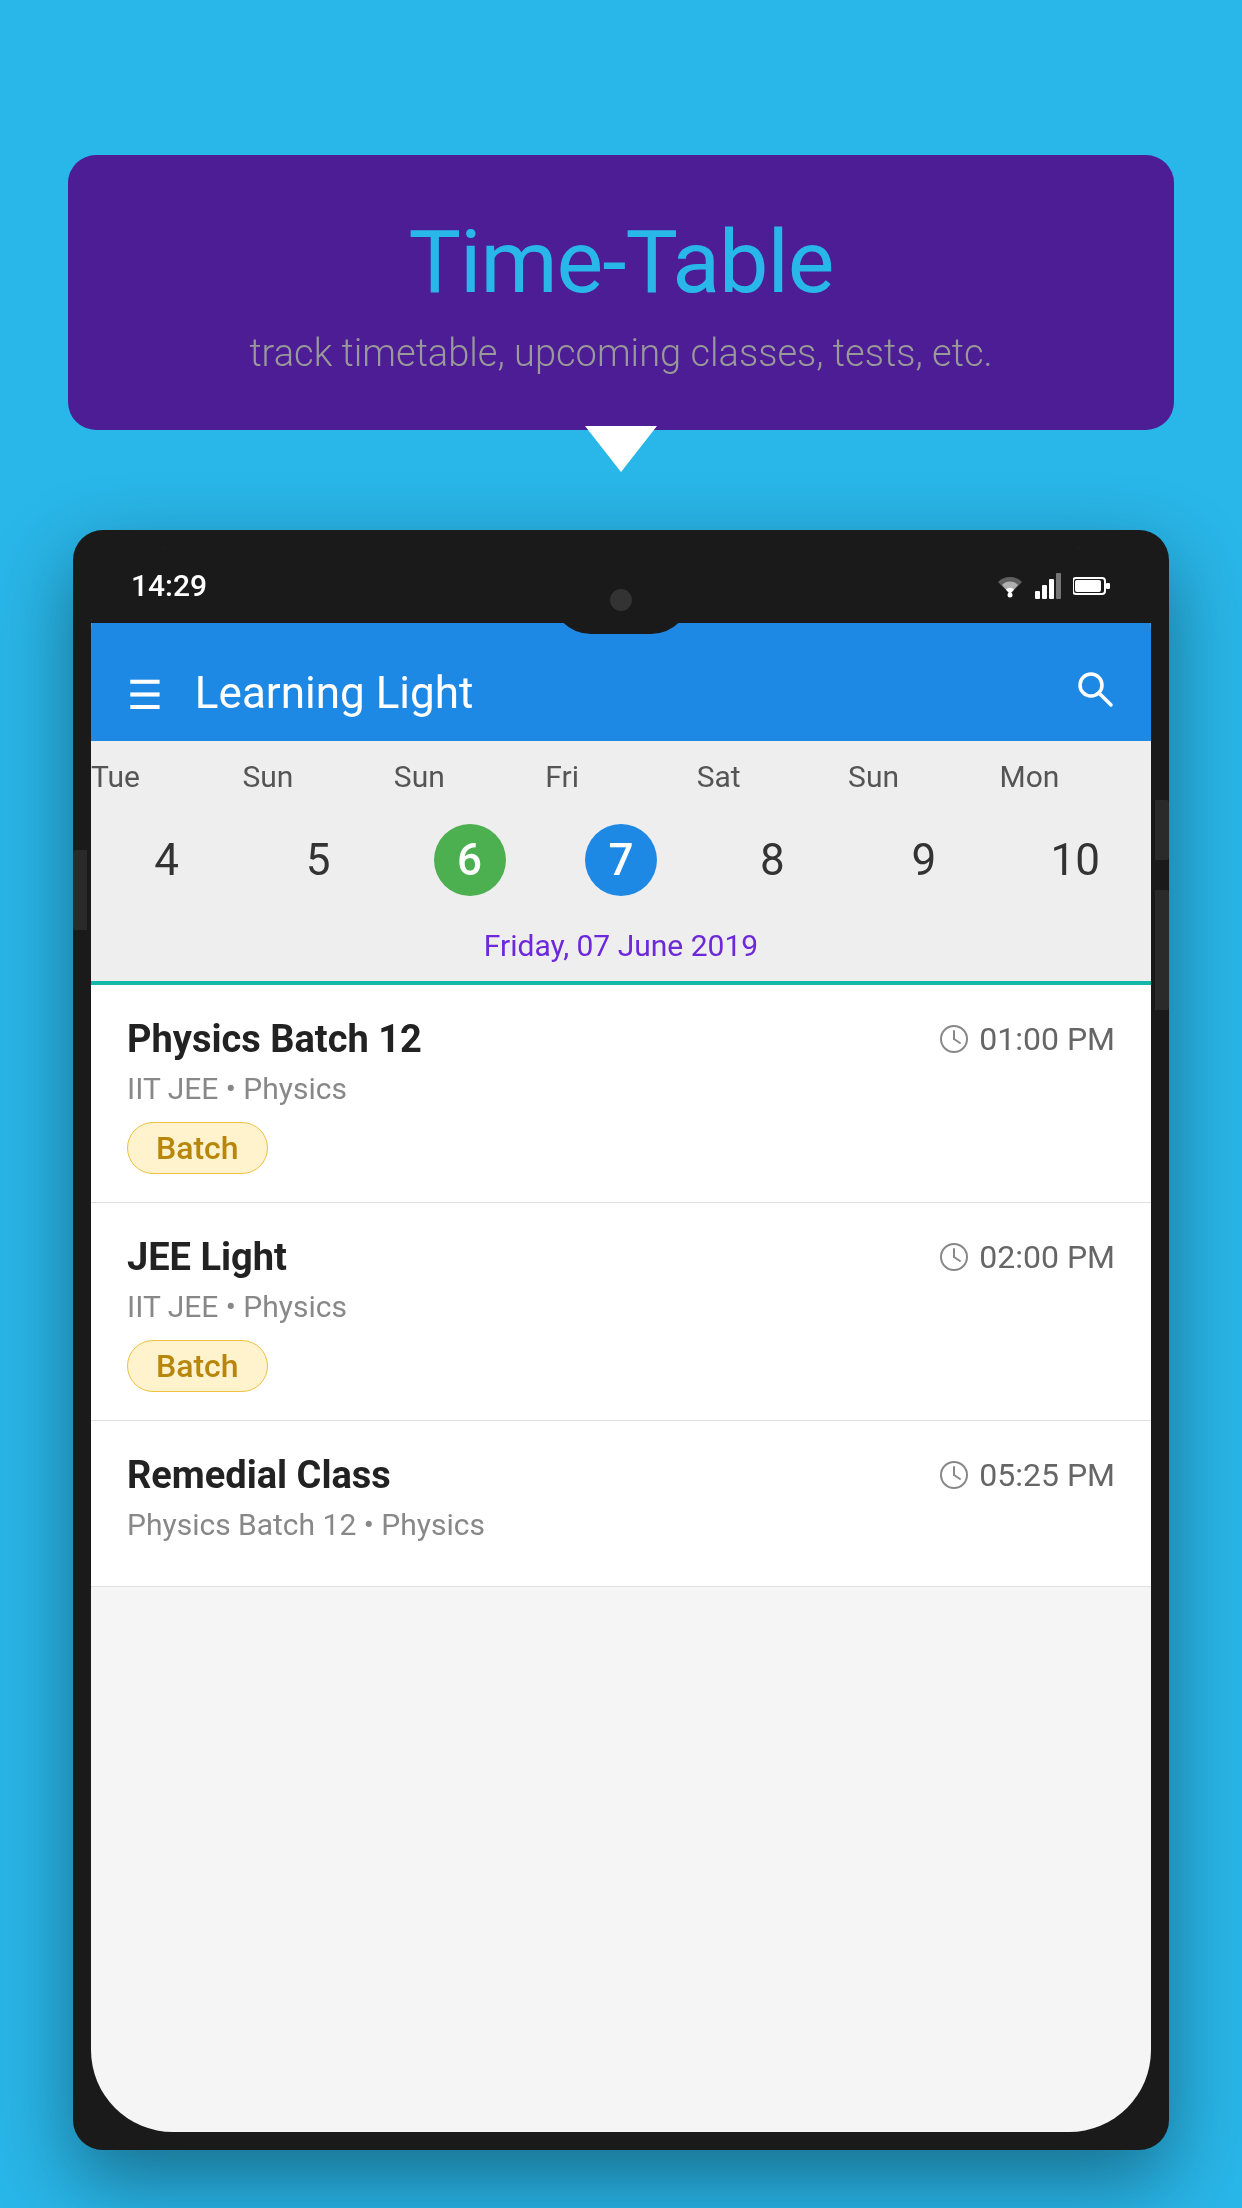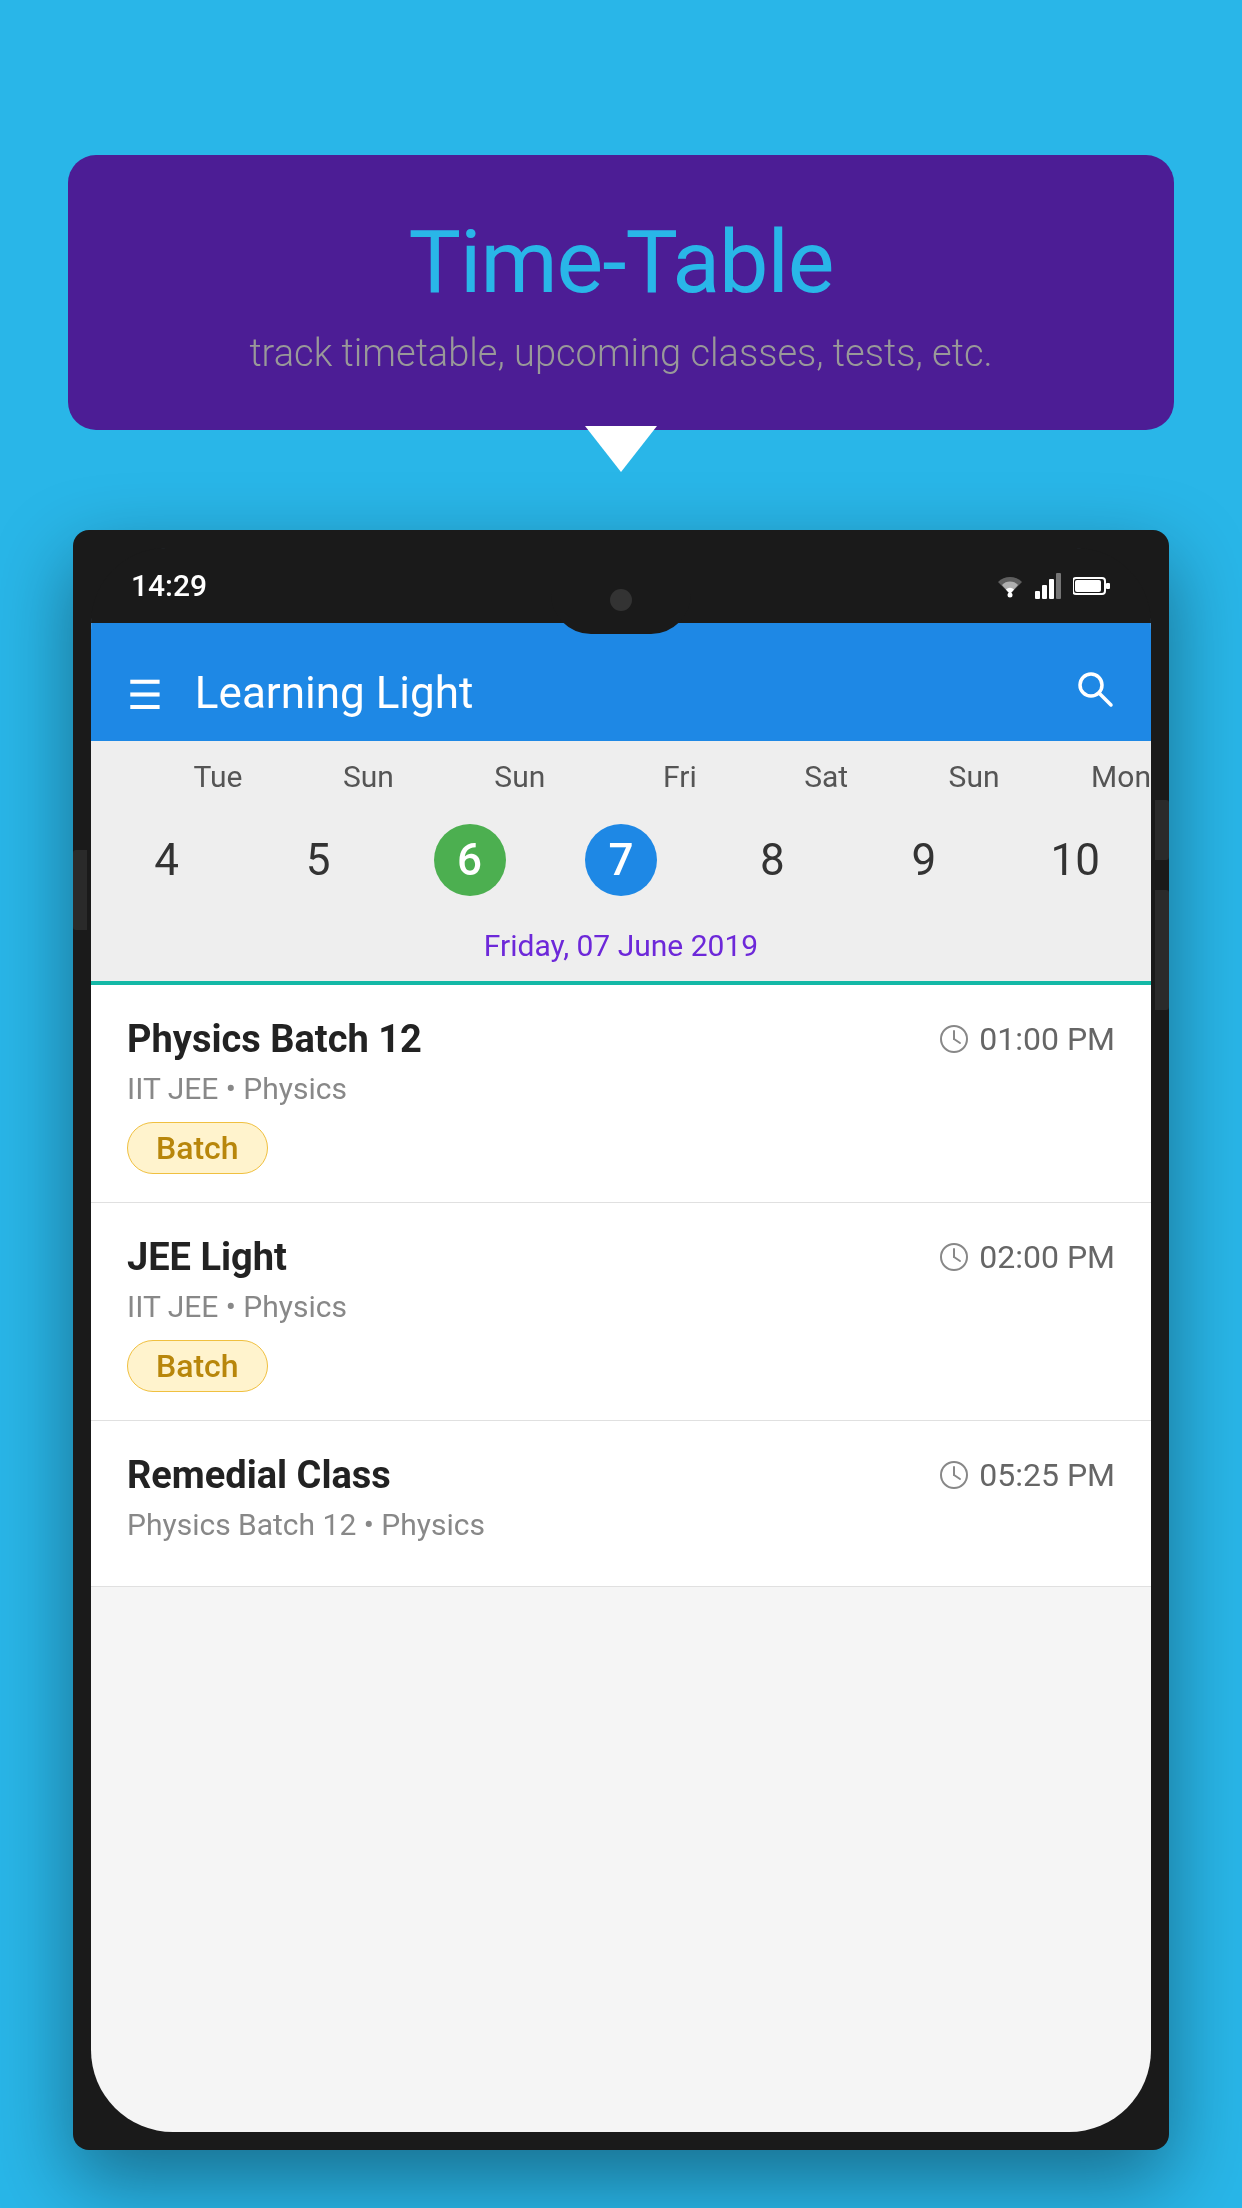--- a/index.html
+++ b/index.html
@@ -61,21 +61,21 @@
     .phone-frame {
       position: absolute;
       top: 530px;
       left: 73px;
       right: 73px;
       bottom: 0;
     }
 
     .phone-outer {
       background: #1a1a1a;
-      border-radius: 16px;
+      border-radius: 30px;
       padding: 18px;
       width: 100%;
       height: 1620px;
       position: relative;
       box-shadow: 0 30px 80px rgba(0,0,0,0.4);
     }
 
     
     .phone-top-bar {
       position: absolute;
@@ -175,21 +175,21 @@
       padding: 0;
     }
 
     .day-headers {
       display: flex;
       background: #eeeeee;
     }
 
     .day-header {
       flex: 1;
-      text-align: right;
+      text-align: left;
       padding: 18px 0 10px 0;
       font-size: 30px;
       color: #555;
       font-weight: 400;
     }
 
     .day-numbers {
       display: flex;
       padding: 10px 0;
       background: #eeeeee;

